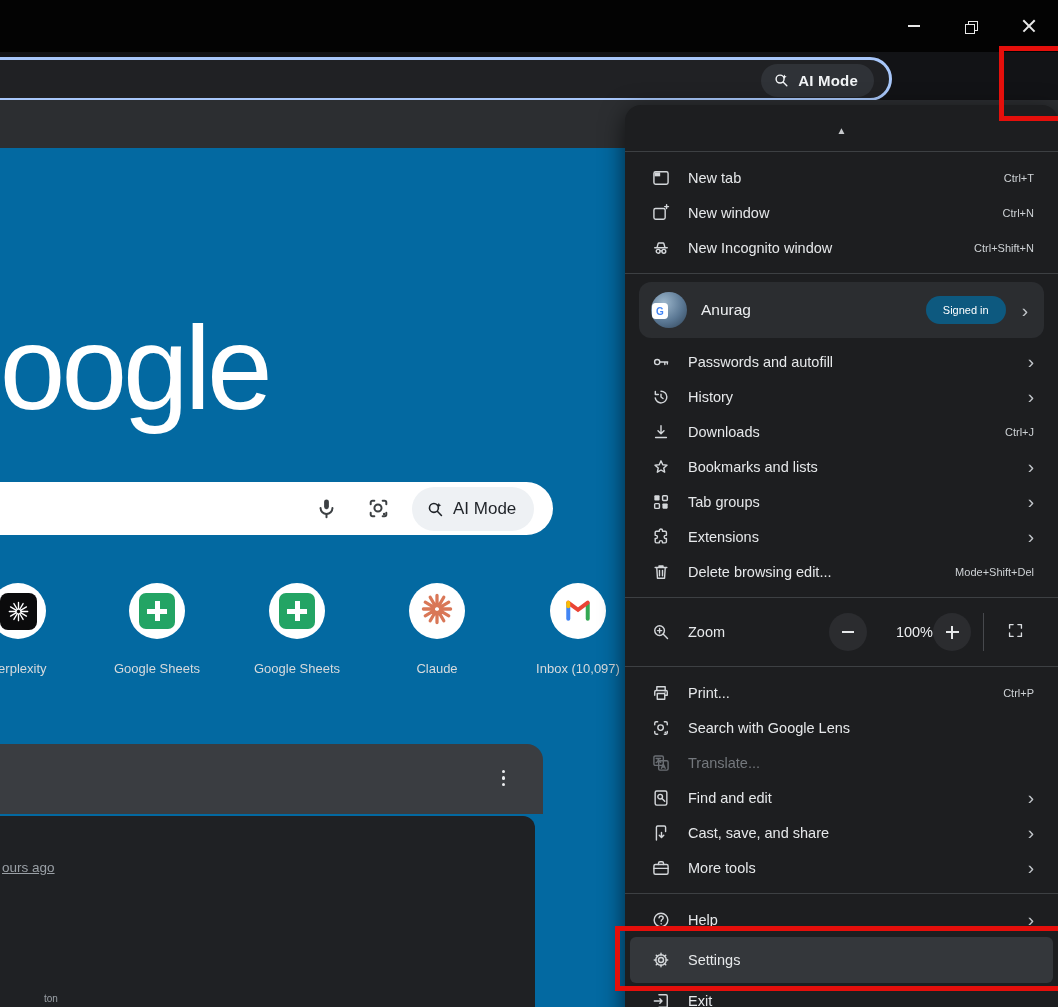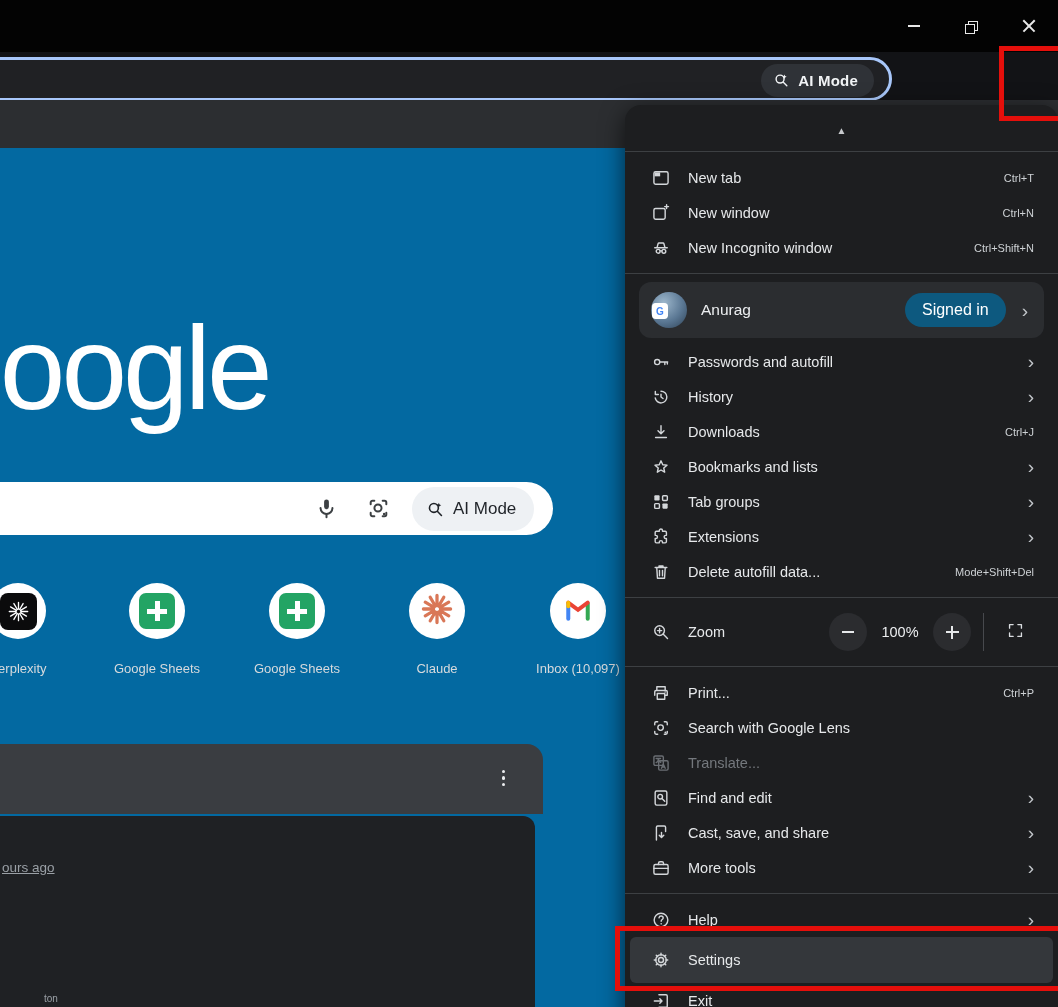--- a/index.html
+++ b/index.html
@@ -81,29 +81,29 @@
   .msc{margin-left:12px;font-size:11px;color:#ced2d5;white-space:nowrap;}
   .mchev{margin-left:12px;color:#c2c6ca;font-size:19px;line-height:1;}
   .mrow.disabled{cursor:default;}
   .mrow.disabled .mlabel{color:#74787d;}
   .mrow.disabled .mi{color:#6a6e73;}
   .mrow.highlight{background:#34373b;border-radius:6px;margin:0 5px;height:46px;padding:0 19px 0 21px;}
 
   .profile-row{display:flex;align-items:center;height:56px;margin:0 14px 6px;background:#2b2d30;
     border-radius:12px;padding:0 16px 0 12px;cursor:pointer;}
   .profile-row .pname{flex:1;font-size:15.5px;color:#eceef0;margin-left:14px;}
-  .badge{background:#0d597f;color:#fff;font-size:16px;padding:8px 17px;border-radius:18px;}
+  .badge{background:#0d597f;color:#fff;font-size:11px;padding:8px 17px;border-radius:18px;}
   .profile-row .mchev{margin-left:16px;}
 
   .zoomrow{height:52px;cursor:default;}
   .zbtn{width:38px;height:38px;border-radius:50%;background:#2b2c2f;display:flex;align-items:center;justify-content:center;cursor:pointer;flex:0 0 auto;position:relative;}
   .zbtn .minus{width:12px;height:1.8px;background:#e6e8ea;}
   .zbtn .plus1{position:absolute;width:13px;height:1.8px;background:#e6e8ea;}
   .zbtn .plus2{position:absolute;width:1.8px;height:13px;background:#e6e8ea;}
-  .zval{width:66px;text-align:center;font-size:14.5px;color:#eceef0;}
+  .zval{width:66px;text-align:right;font-size:14.5px;color:#eceef0;}
   .zsep{width:1px;height:38px;background:#47494d;margin:0 12px;}
   .fsbtn{width:38px;height:38px;display:flex;align-items:center;justify-content:center;cursor:pointer;color:#dadde0;}
   .fsbtn svg{width:19px;height:19px;}
 
   
   .anno{position:absolute;border:5px solid #e50f0b;z-index:50;pointer-events:none;}
   .anno1{left:999px;top:46px;width:58px;height:65px;}
   .anno2{left:615px;top:926px;width:438px;height:55px;}
 </style>
 </head>
@@ -351,21 +351,21 @@
           <span class="mlabel">Extensions</span>
           <span class="mchev">›</span>
         </div>
         <div class="mrow">
           <span class="mi">
             <svg viewBox="0 0 24 24" fill="none" stroke="currentColor" stroke-width="1.7" stroke-linecap="round" stroke-linejoin="round">
               <path d="M5 6.6h14M9.6 6.6V4.8h4.8v1.8M6.9 6.6l.85 12.9h8.5l.85-12.9"></path>
               <path d="M10.2 10v6.4M13.8 10v6.4"></path>
             </svg>
           </span>
-          <span class="mlabel">Delete autofill data...</span>
+          <span class="mlabel">Delete browsing edit...</span>
           <span class="msc">Mode+Shift+Del</span>
         </div>
         <div class="mdiv"></div>
         <div class="mrow zoomrow">
           <span class="mi">
             <svg viewBox="0 0 24 24" fill="none" stroke="currentColor" stroke-width="1.7" stroke-linecap="round" stroke-linejoin="round">
               <circle cx="10.3" cy="10.3" r="5.8"></circle>
               <path d="M14.8 14.8l5 5"></path>
               <path d="M10.3 7.8v5M7.8 10.3h5"></path>
             </svg>

